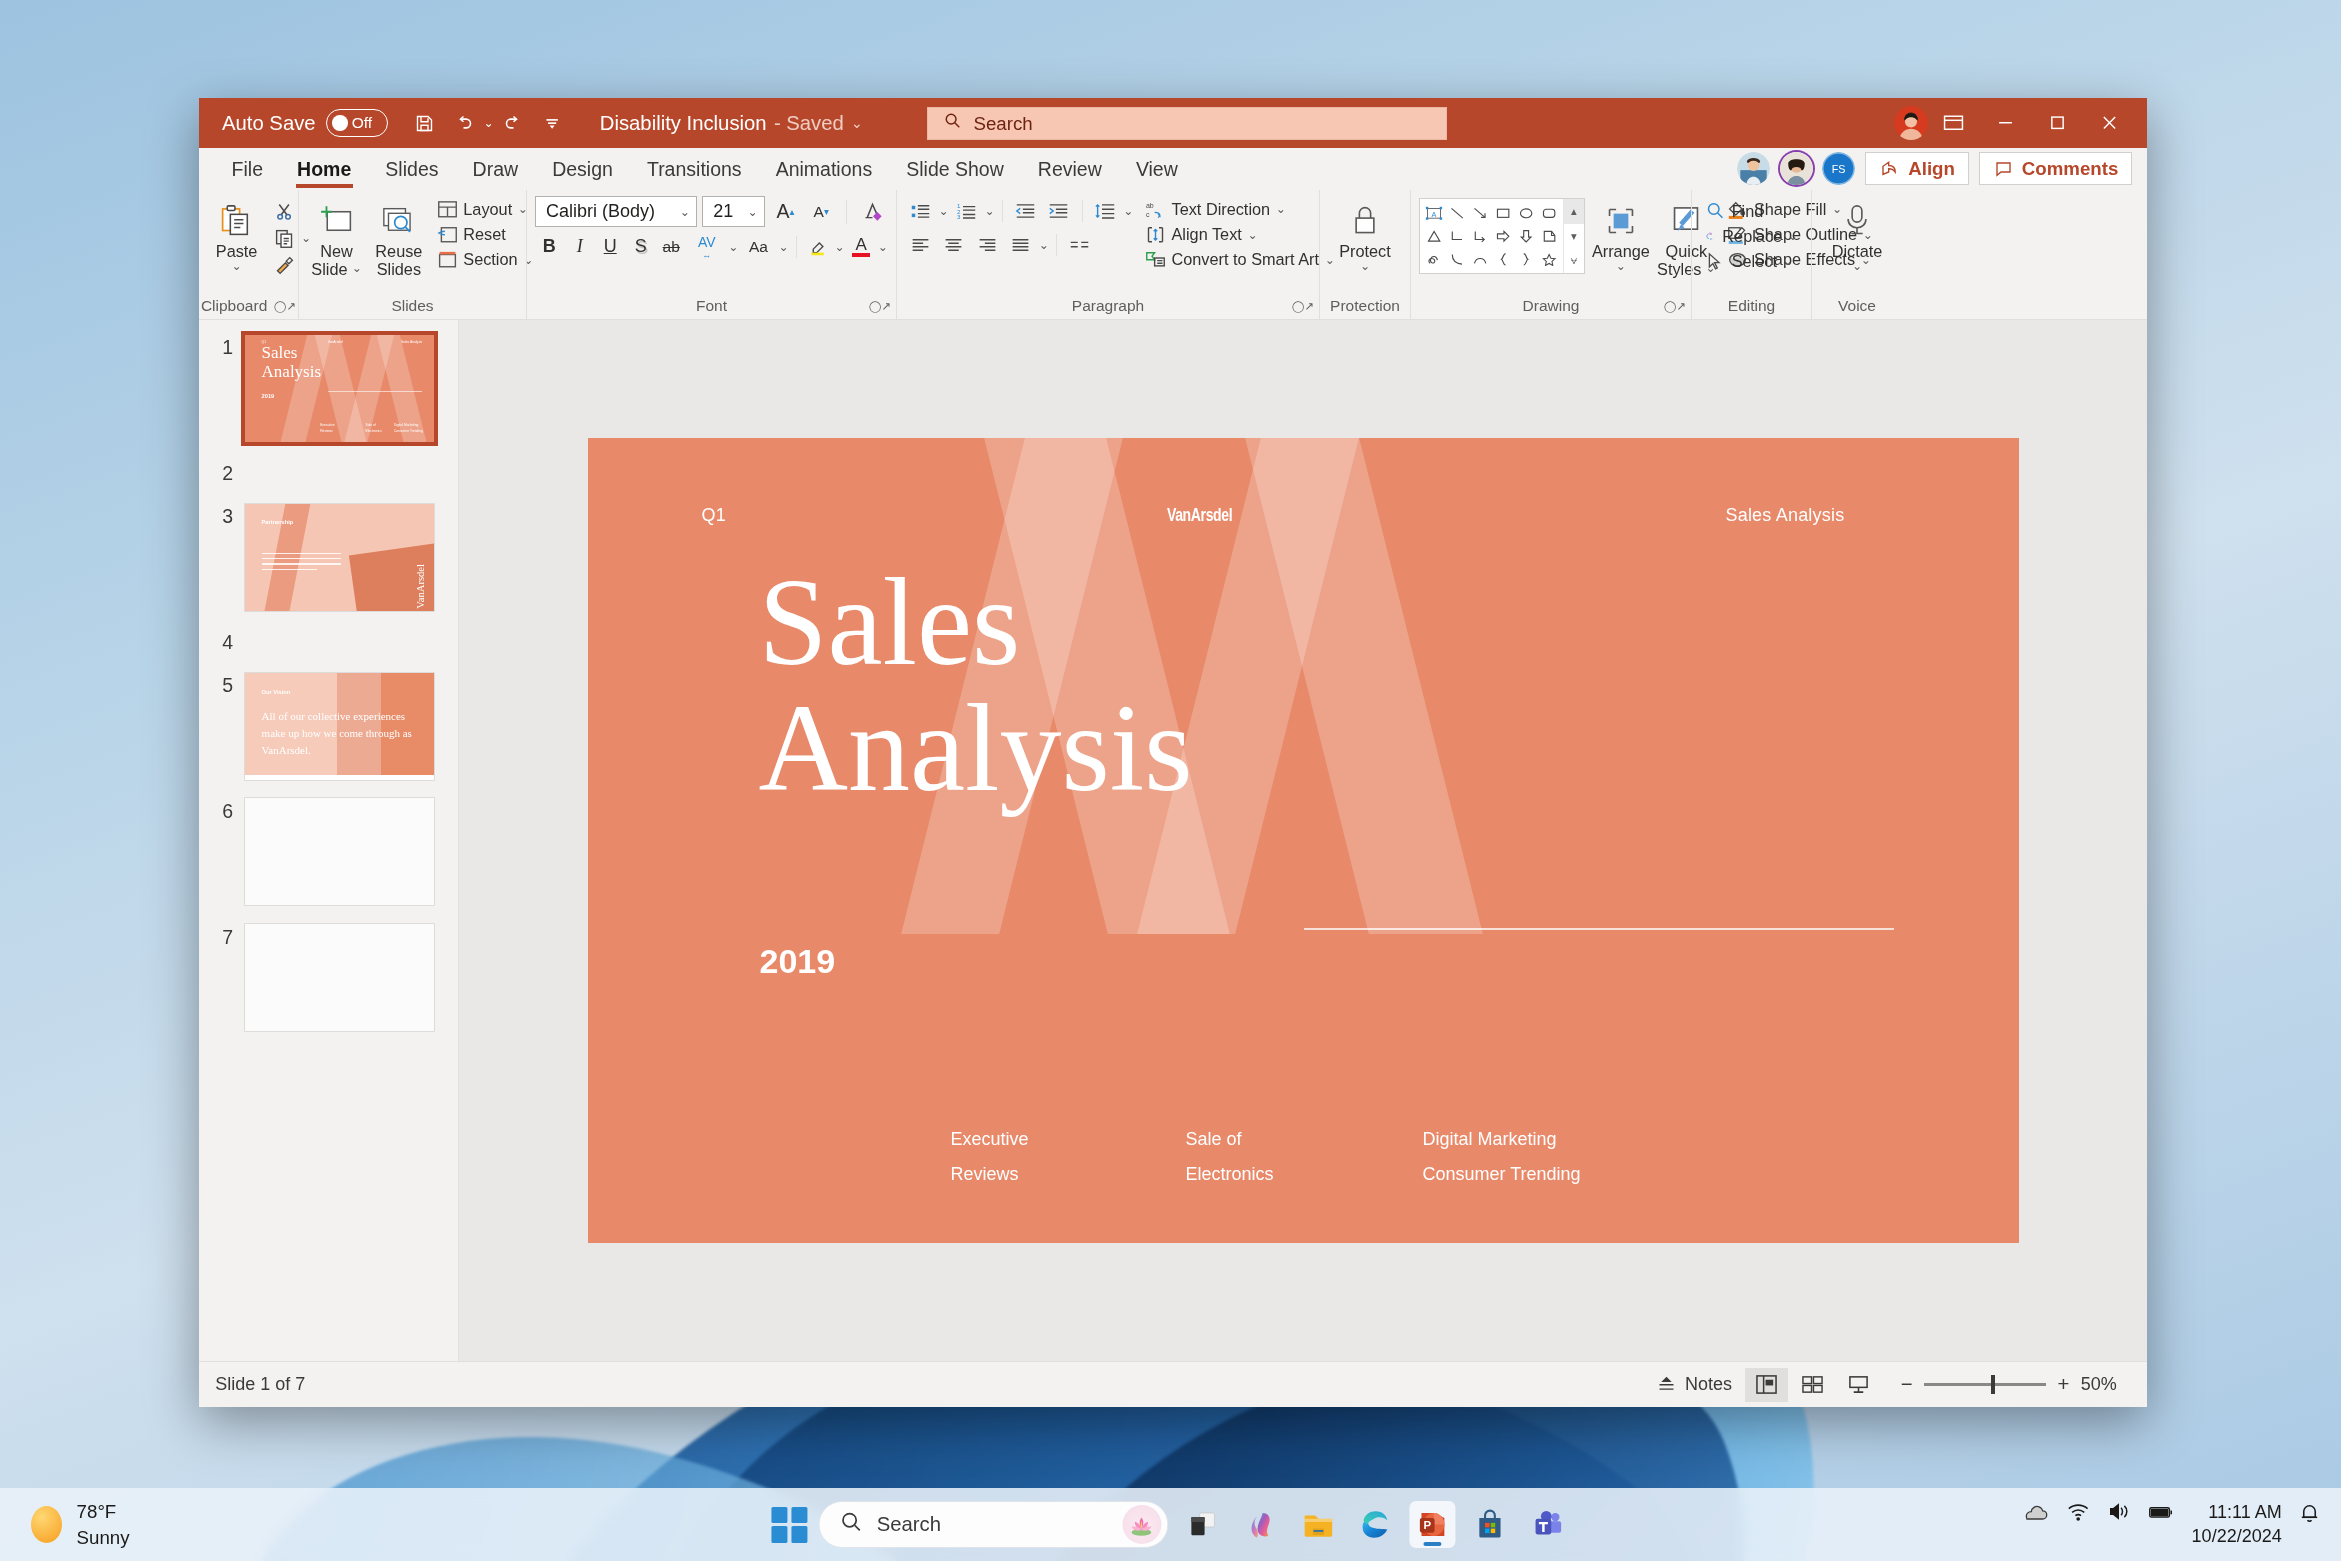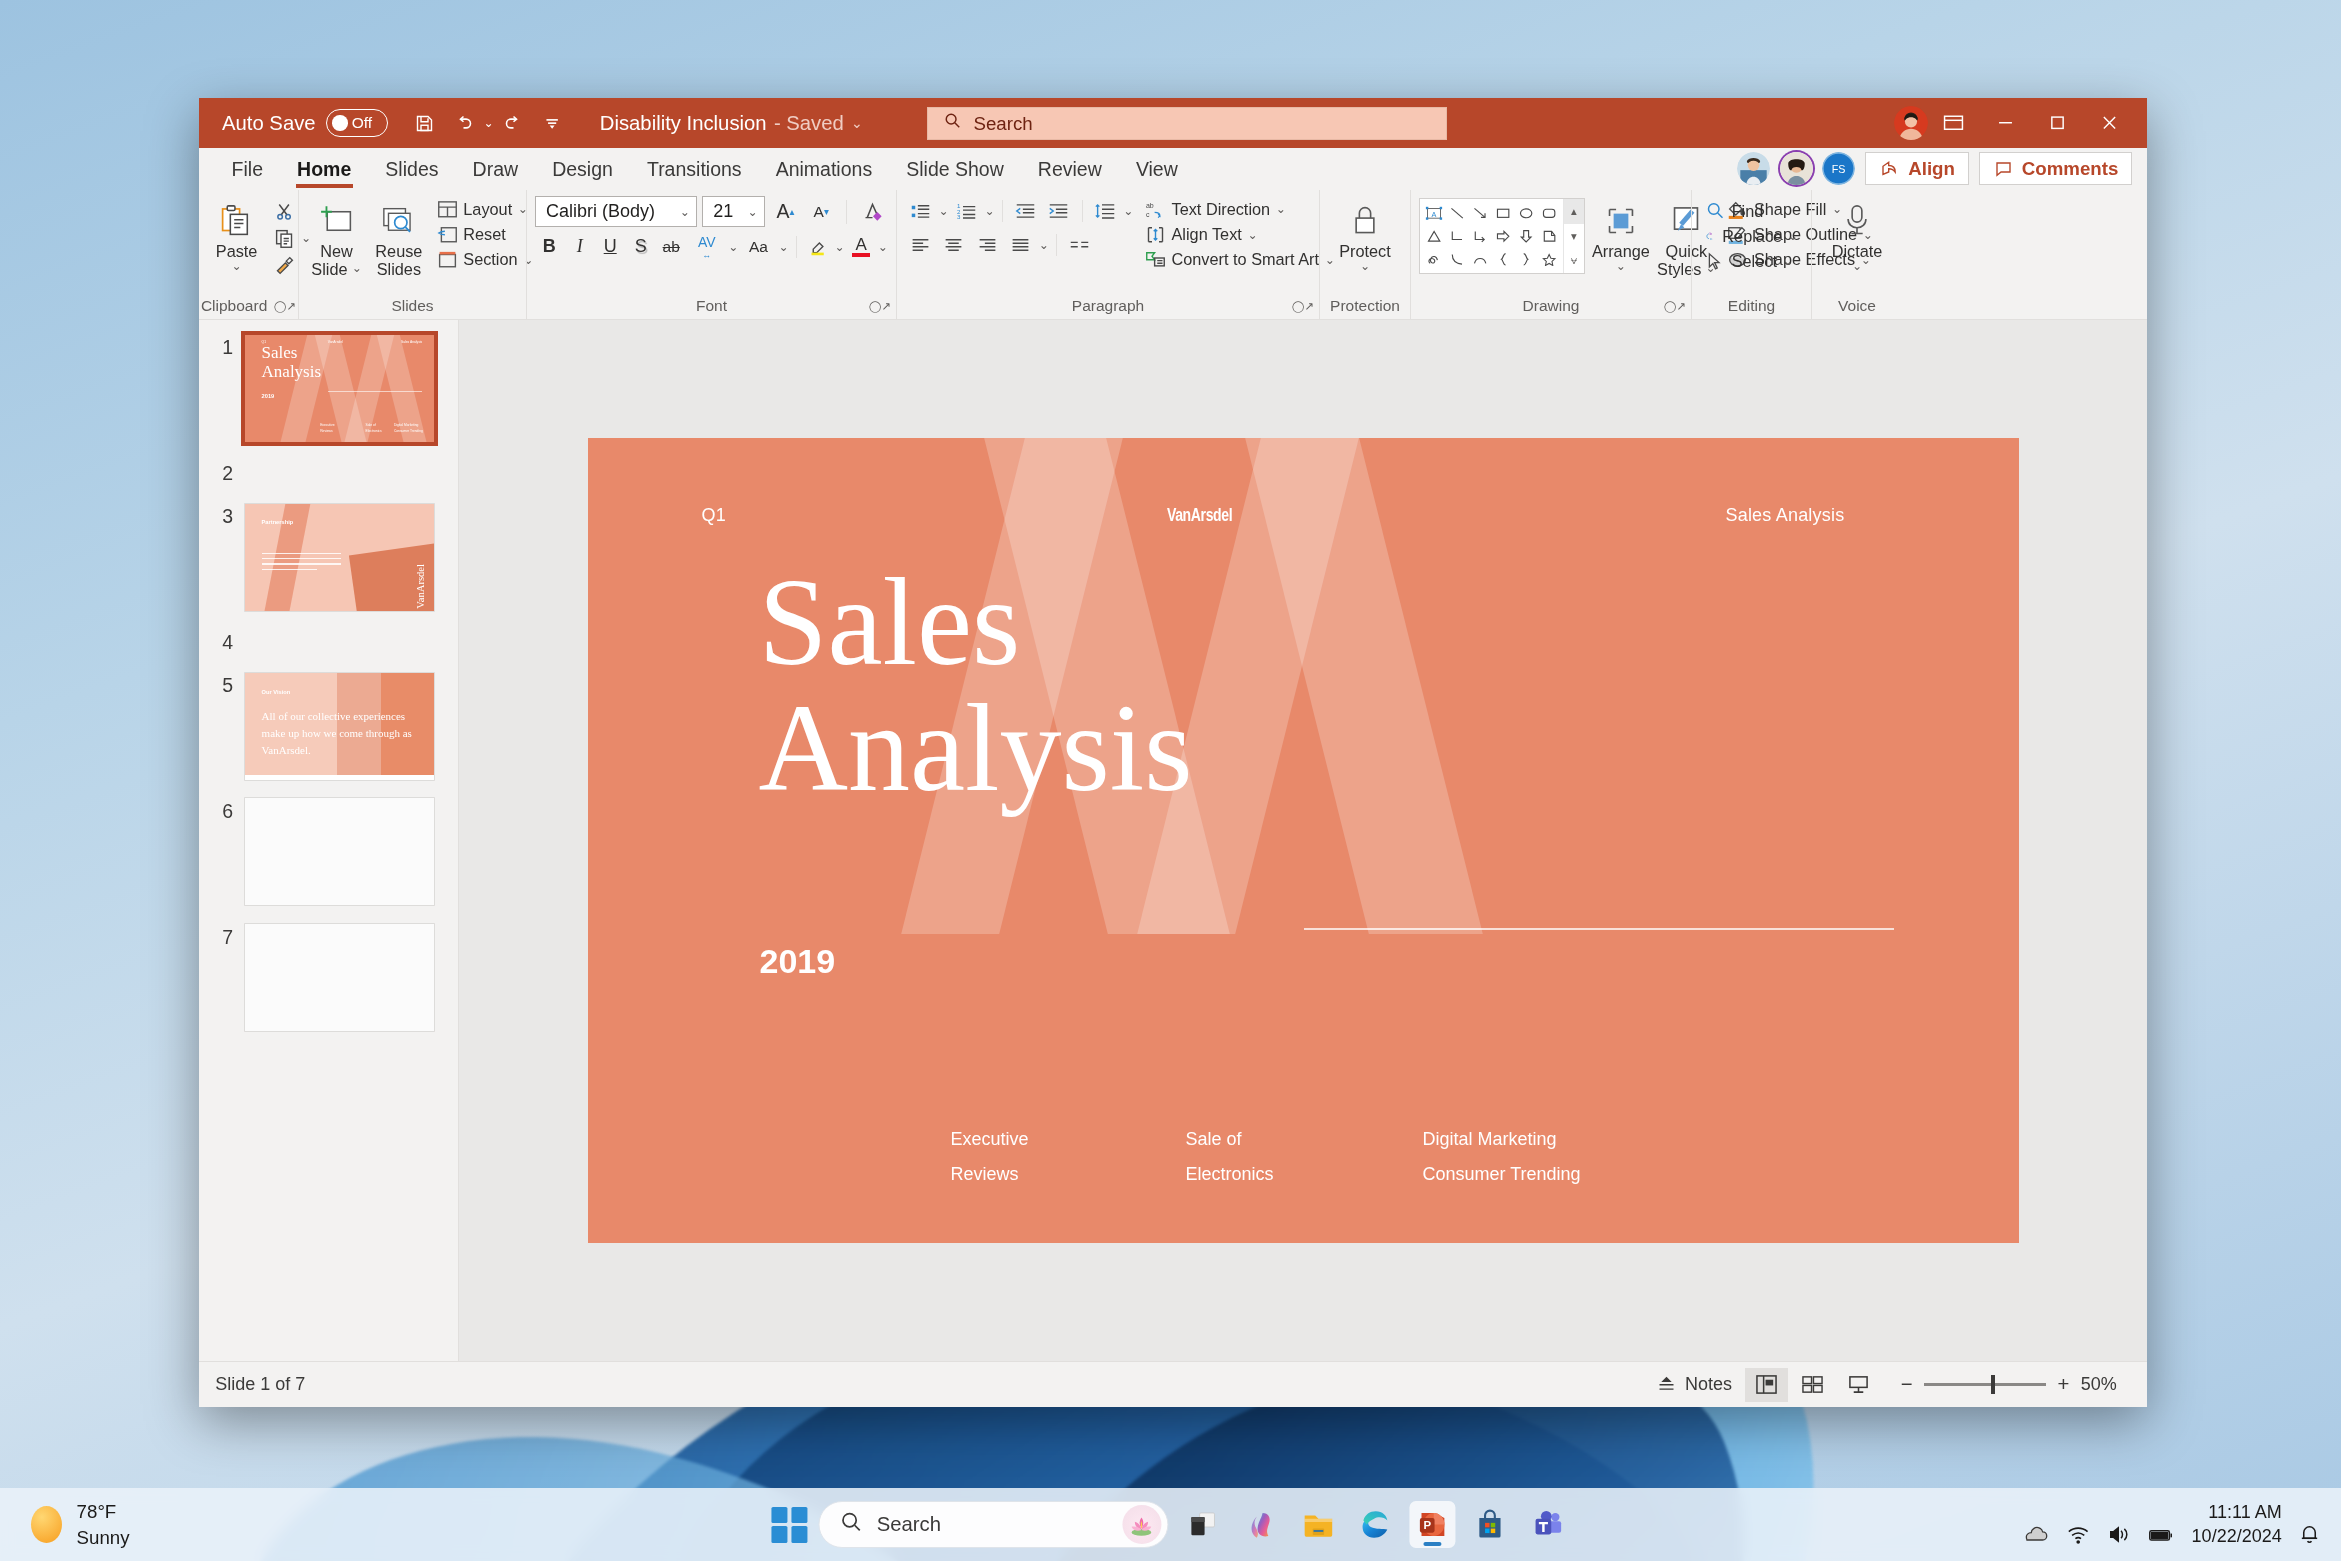--- a/index.html
+++ b/index.html
@@ -185,21 +185,21 @@
     margin-left:auto; width: 39px; height:39px; border-radius:50%;
     background: radial-gradient(circle at 50% 55%, #fde9f2, #f3dde8);
     display:flex; align-items:center; justify-content:center; font-size: 24.4px;
   }
   .tb-app { width: 46px; height: 47px; display:flex; align-items:center; justify-content:center; position:relative; }
   .tb-app.active { background: rgba(255,255,255,.75); border-radius: 6.5px; }
   .tb-app.active::after {
     content:""; position:absolute; bottom: 1.6px; left: 50%; transform:translateX(-50%);
     width: 18px; height: 4.1px; border-radius:2.4px; background:#2a7fc4;
   }
-  #tray { position:absolute; right: 21px; display:flex; align-items:flex-end; gap: 16.3px; color:#1b1a19; }
+  #tray { position:absolute; right: 21px; display:flex; align-items:flex-start; gap: 16.3px; color:#1b1a19; }
   #clock { font-size: 18px; line-height:1.32; text-align:right; }
 </style>
 </head>
 <body>
 
 <div id="wallpaper">
   <div class="bloom b1"></div>
   <div class="bloom b2"></div>
   <div class="bloom b3"></div>
   <div class="bloom b4"></div>

